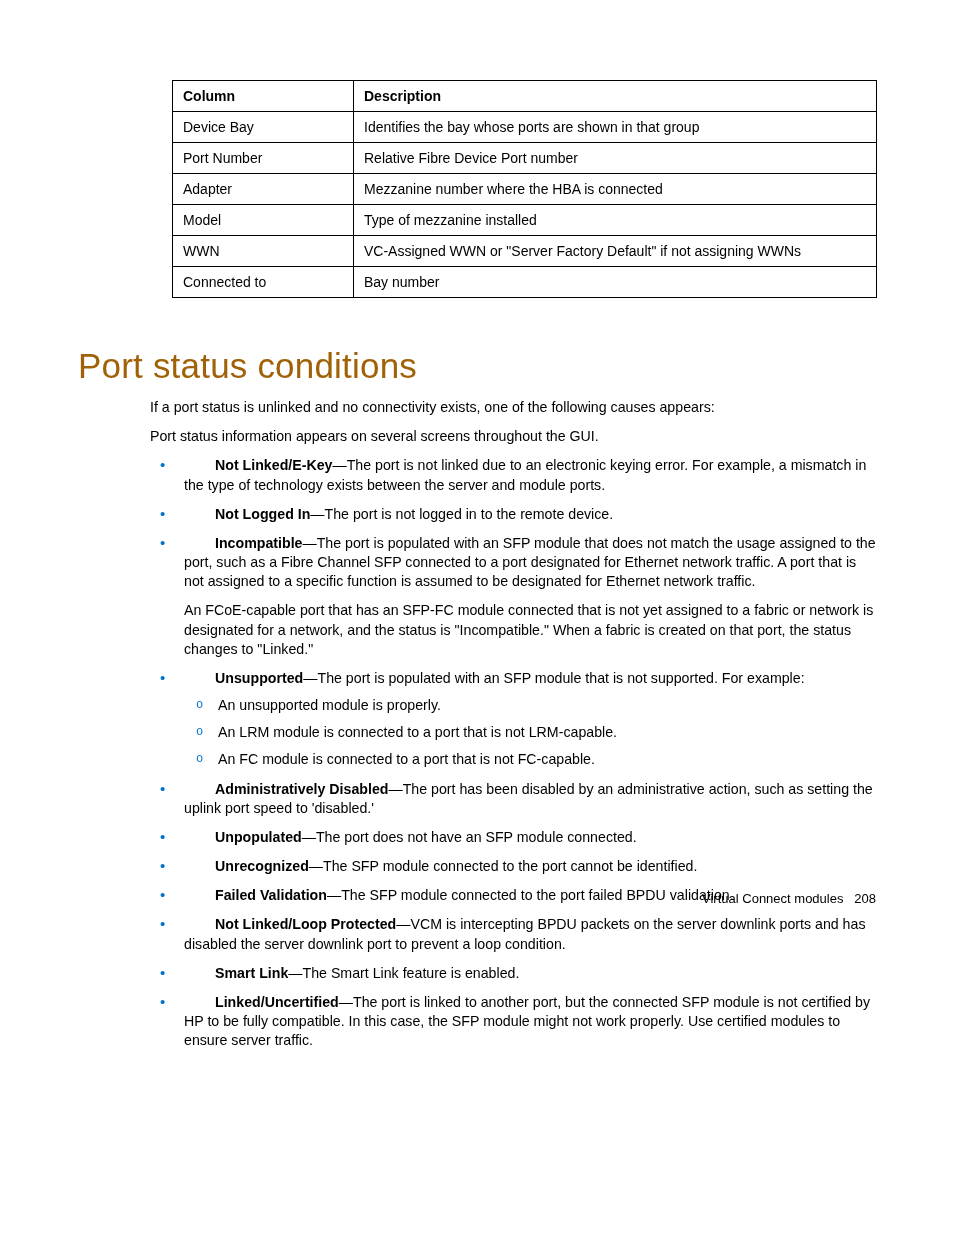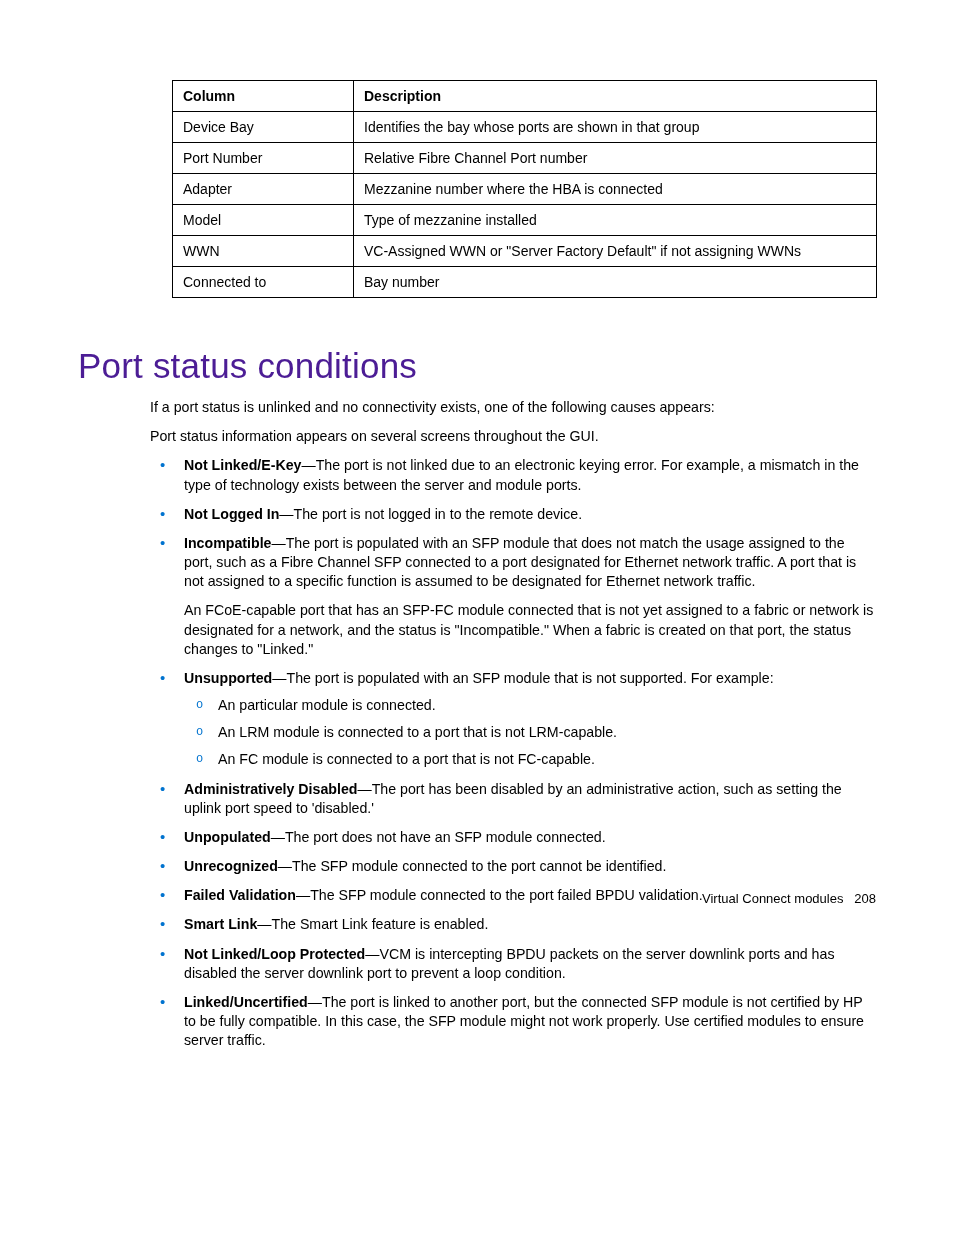--- a/index.html
+++ b/index.html
@@ -34,21 +34,21 @@
     font-weight: normal;
   }
   table.data-table th {
     font-weight: bold;
   }
   table.data-table .col1 { width: 160px; }
   table.data-table .col2 { }
   h1.section-heading {
     font-family: "Trebuchet MS", "Lucida Sans", sans-serif;
     font-weight: 300;
-    color: #4c1d95;
+    color: #a16207;
     font-size: 35px;
     margin: 48px 0 12px 0;
     letter-spacing: 0.2px;
   }
   .body-block {
     margin-left: 72px;
     font-size: 14.2px;
     line-height: 1.35;
   }
   .para { margin: 10px 0; }
@@ -64,21 +64,21 @@
   }
   ul.bullet-list > li::before {
     content: "•";
     position: absolute;
     left: 10px;
     top: 0;
     color: #0073cf;
     font-size: 15px;
     line-height: 1.2;
   }
-  ul.bullet-list .term { font-weight: bold; }
+  ul.bullet-list .term { font-weight: bold; margin-left: 31px; }
   ul.sub-list {
     list-style: none;
     padding: 0;
     margin: 8px 0 0 0;
   }
   ul.sub-list > li {
     position: relative;
     padding-left: 34px;
     margin: 8px 0;
   }
@@ -116,21 +116,21 @@
           <th class="col2">Description</th>
         </tr>
       </thead>
       <tbody>
         <tr>
           <td>Device Bay</td>
           <td>Identifies the bay whose ports are shown in that group</td>
         </tr>
         <tr>
           <td>Port Number</td>
-          <td>Relative Fibre Channel Port number</td>
+          <td>Relative Fibre Device Port number</td>
         </tr>
         <tr>
           <td>Adapter</td>
           <td>Mezzanine number where the HBA is connected</td>
         </tr>
         <tr>
           <td>Model</td>
           <td>Type of mezzanine installed</td>
         </tr>
         <tr>
@@ -157,42 +157,42 @@
         <li>
           <span class="term">Not Logged In</span><span>—The port is not logged in to the remote device.</span>
         </li>
         <li>
           <span class="term">Incompatible</span><span>—The port is populated with an SFP module that does not match the usage assigned to the port, such as a Fibre Channel SFP connected to a port designated for Ethernet network traffic. A port that is not assigned to a specific function is assumed to be designated for Ethernet network traffic.</span>
           <div class="sub-para">An FCoE-capable port that has an SFP-FC module connected that is not yet assigned to a fabric or network is designated for a network, and the status is "Incompatible." When a fabric is created on that port, the status changes to "Linked."</div>
         </li>
         <li>
           <span class="term">Unsupported</span><span>—The port is populated with an SFP module that is not supported. For example:</span>
           <ul class="sub-list">
-            <li>An particular module is connected.</li>
+            <li>An unsupported module is properly.</li>
             <li>An LRM module is connected to a port that is not LRM-capable.</li>
             <li>An FC module is connected to a port that is not FC-capable.</li>
           </ul>
         </li>
         <li>
           <span class="term">Administratively Disabled</span><span>—The port has been disabled by an administrative action, such as setting the uplink port speed to 'disabled.'</span>
         </li>
         <li>
           <span class="term">Unpopulated</span><span>—The port does not have an SFP module connected.</span>
         </li>
         <li>
           <span class="term">Unrecognized</span><span>—The SFP module connected to the port cannot be identified.</span>
         </li>
         <li>
           <span class="term">Failed Validation</span><span>—The SFP module connected to the port failed BPDU validation.</span>
         </li>
         <li>
+          <span class="term">Not Linked/Loop Protected</span><span>—VCM is intercepting BPDU packets on the server downlink ports and has disabled the server downlink port to prevent a loop condition.</span>
+        </li>
+        <li>
           <span class="term">Smart Link</span><span>—The Smart Link feature is enabled.</span>
-        </li>
-        <li>
-          <span class="term">Not Linked/Loop Protected</span><span>—VCM is intercepting BPDU packets on the server downlink ports and has disabled the server downlink port to prevent a loop condition.</span>
         </li>
         <li>
           <span class="term">Linked/Uncertified</span><span>—The port is linked to another port, but the connected SFP module is not certified by HP to be fully compatible. In this case, the SFP module might not work properly. Use certified modules to ensure server traffic.</span>
         </li>
       </ul>
     </div>
   </div>
 
   <div class="footer">
     <span>Virtual Connect modules</span>&nbsp;&nbsp;&nbsp;<span>208</span>

